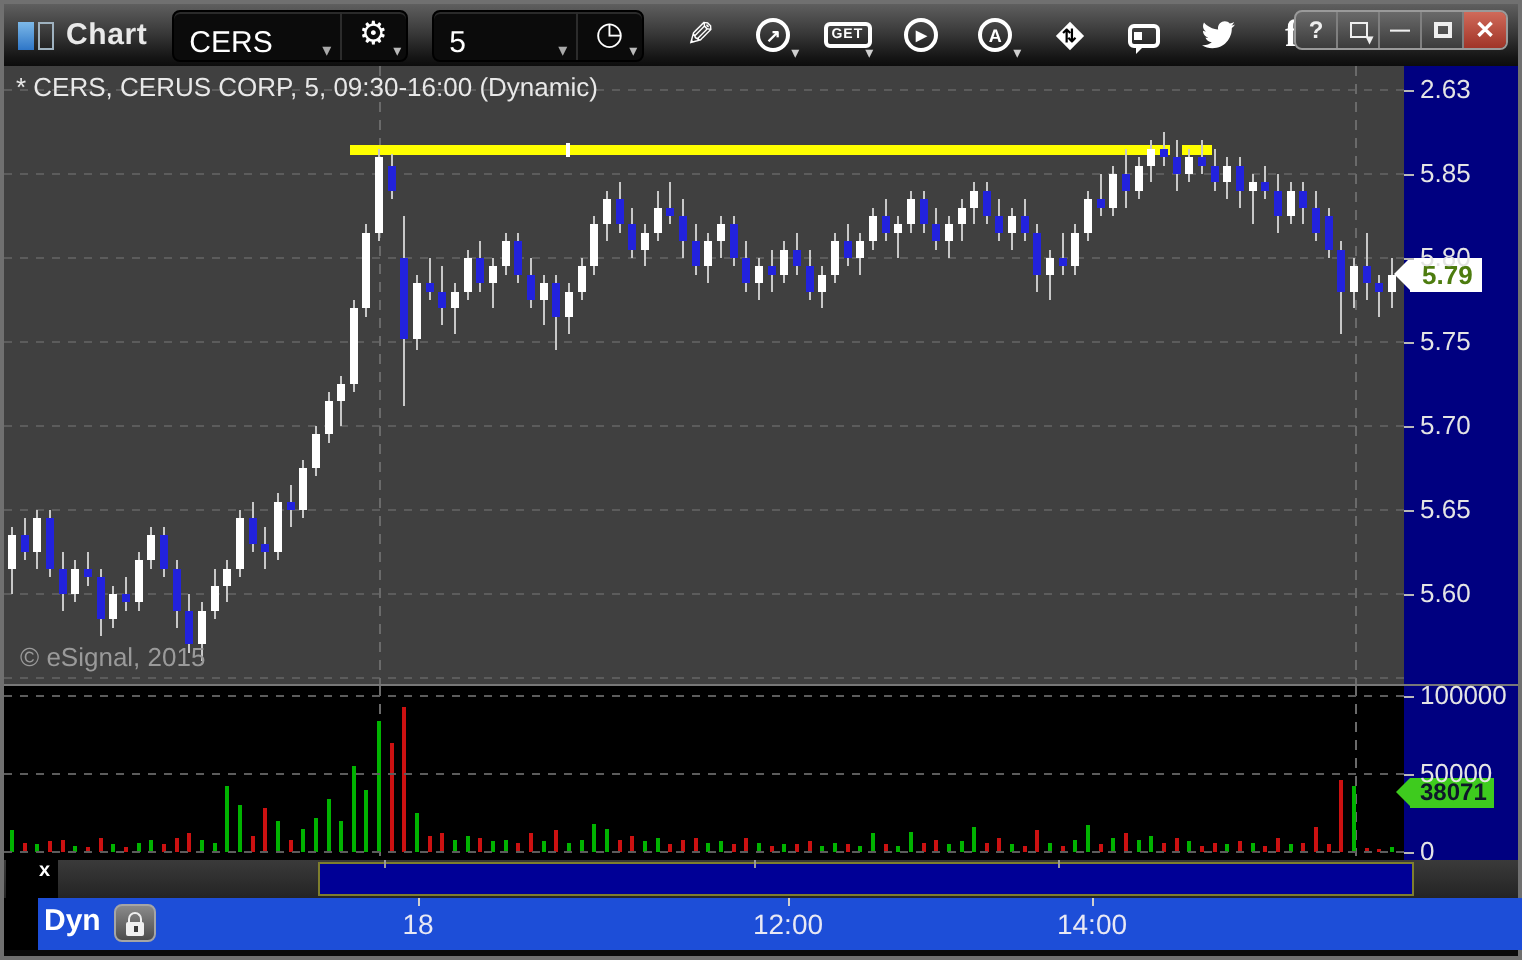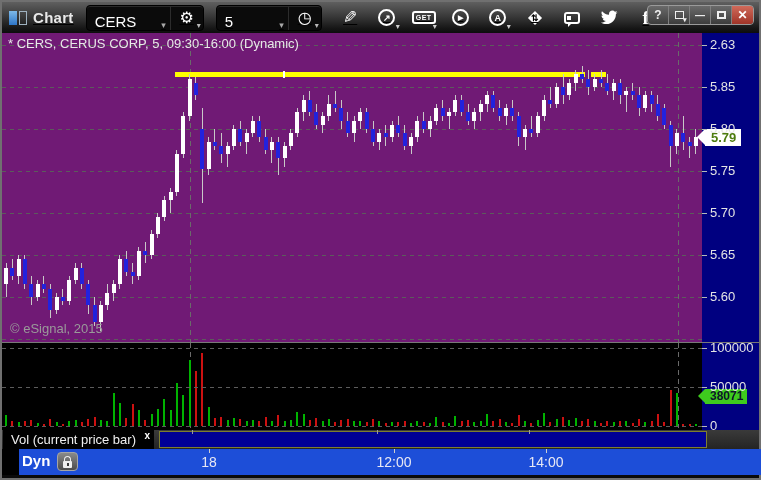--- a/index.html
+++ b/index.html
@@ -4,21 +4,21 @@
 <style>
   * { margin:0; padding:0; box-sizing:border-box; }
   html,body { width:761px; height:480px; background:#000; overflow:hidden;
               font-family:"Liberation Sans", sans-serif; }
   .window { position:relative; width:761px; height:480px;
             border:2px solid #707070; background:#000; }
 
   
   .toolbar { position:relative; height:31px;
              background:linear-gradient(#5f5f5f,#3a3a3a 45%,#161616 85%,#0c0c0c);
-             display:flex; align-items:center;text-decoration:underline; }
+             display:flex; align-items:center; }
   .title-icons { display:flex; gap:2px; margin-left:7px; }
   .ti-blue  { width:8px; height:14px; background:linear-gradient(#7db9e8,#2e76c8); }
   .ti-ghost { width:8px; height:14px; border:1px solid #9fb2c0; }
   .app-title { color:#e9e9e9; font-weight:bold; font-size:15px; margin-left:6px; letter-spacing:.3px; }
   .group { display:flex; align-items:center; background:#0b0b0b; border:1px solid #000;
            border-radius:4px; height:26px; margin-left:12px; box-shadow:inset 0 1px 0 #2a2a2a; }
   .sym-box { display:flex; align-items:flex-end; width:84px; padding:0 4px 0 8px; height:100%;
              border-right:1px solid #2c2c2c; color:#fff; font-size:15px; }
   .sym-box .val { flex:1; }
   .caret { color:#a9a9a9; font-size:9px; margin-left:4px; }
@@ -48,21 +48,21 @@
   .wbtn { width:21px; display:flex; align-items:center; justify-content:center;
           color:#efefef; font-size:12px; font-weight:bold; border-right:1px solid #808080; }
   .wbtn:last-child { border-right:none; }
   .wbtn-close { background:linear-gradient(#d06a5a,#a03428); border-radius:0 3px 3px 0; color:#fff; }
   .restore-ic { position:relative; width:9px; height:8px; border:1px solid #efefef; }
   .restore-ic::after { content:"▾"; position:absolute; right:-4px; bottom:-6px; font-size:7px; color:#efefef; }
   .max-ic { width:9px; height:8px; border:2px solid #efefef; }
 
   
   .content { position:relative; width:757px; height:445px; background:#000; }
-  .chart-pane { position:absolute; left:0; top:0; width:700px; height:309px; background:#701a75; overflow:hidden; }
+  .chart-pane { position:absolute; left:0; top:0; width:700px; height:309px; background:#404040; overflow:hidden; }
   .price-axis { position:absolute; left:700px; top:0; width:57px; height:309px; background:#000080; }
   .vol-pane { position:absolute; left:0; top:309px; width:700px; height:88px; background:#000;
               border-top:1px solid #787878; overflow:hidden; }
   .vol-axis { position:absolute; left:700px; top:309px; width:57px; height:88px; background:#000080;
               border-top:1px solid #787878; }
   .axis-label { position:absolute; left:8px; color:#e4e4e4; font-size:13px; line-height:14px; }
   .axis-tick { position:absolute; left:0; width:5px; height:1px; background:#b9b9b9; }
   .overlay-label { position:absolute; left:6px; top:3px; color:#e8e8e8; font-size:13px; white-space:nowrap; }
   .trigger-text { position:absolute; left:283px; top:12px; color:#f5e31c; font-size:15px; white-space:nowrap; }
   .watermark { position:absolute; left:8px; top:288px; color:#9a9a9a; font-size:13px; }
@@ -572,21 +572,20 @@
     <div class="axis-tick" style="top: 5px;"></div>
         <div class="axis-label" style="top: -2px;">100000</div>
         <div class="axis-tick" style="top: 44px;"></div>
         <div class="axis-label" style="top: 37px;">50000</div>
         <div class="axis-tick" style="top: 83px;"></div>
         <div class="axis-label" style="top: 76px;">0</div>
       </div>
 
     <div class="tab-row">
       <div class="vol-tab">
-        <span>Vol (current price bar)</span>
         <span class="tab-close">x</span>
       </div>
       <div class="hscroll"></div>
     <div class="tr-tick" style="left: 190px;"></div>
         <div class="tr-tick" style="left: 375px;"></div>
         <div class="tr-tick" style="left: 527px;"></div>
       </div>
 
     <div class="status-bar" id="status-bar">
       <div class="dyn">Dyn</div>

